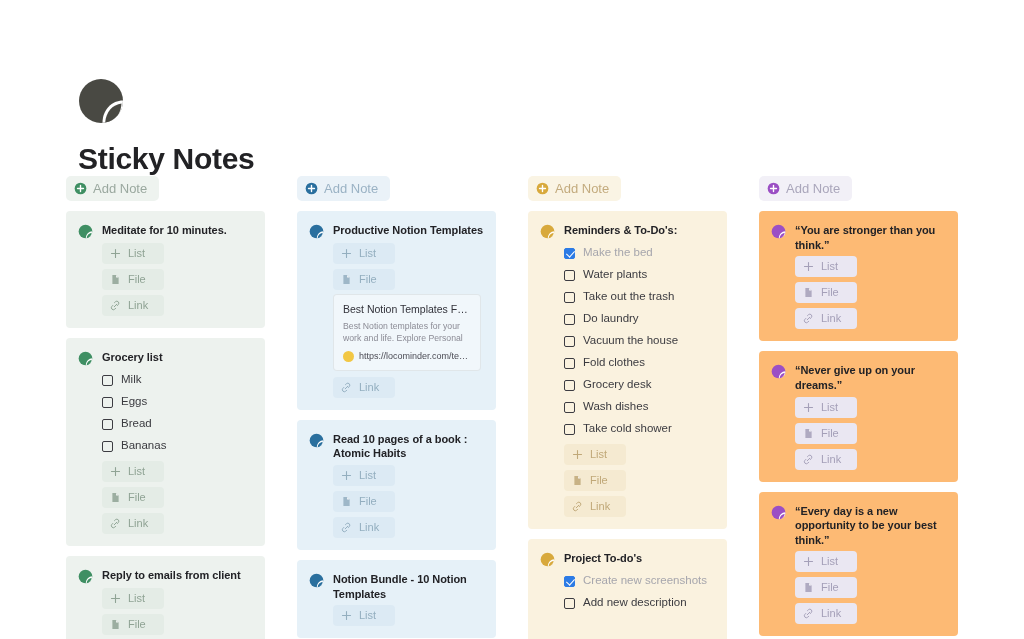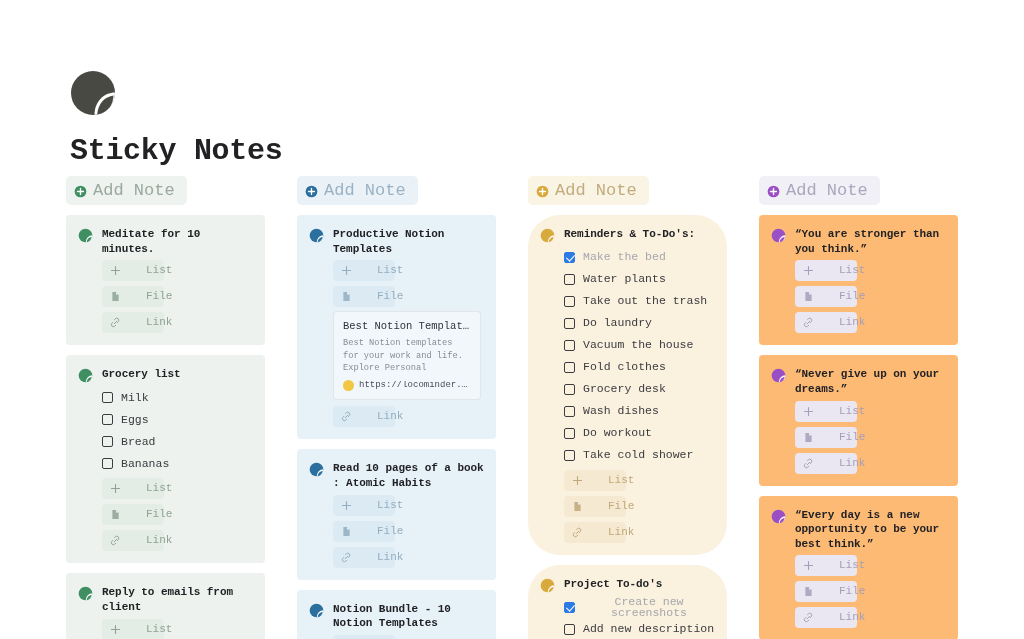--- a/index.html
+++ b/index.html
@@ -2,21 +2,21 @@
 <html><head>
 <meta charset="utf-8">
 <style>
   * { box-sizing: border-box; margin: 0; padding: 0; }
   html, body {
     width: 1024px; height: 639px;
     background: #ffffff;
     font-family: "Liberation Sans", sans-serif;
     overflow: hidden;
   }
-  .page { position: relative; width: 1024px; height: 639px; padding: 4px; font-family: Liberation Mono, monospace; }
+  .page { position: relative; width: 1024px; height: 639px; padding: 12px; }
 
   
   .header { padding: 66px 0 0 66px; }
   .logo { width: 46px; height: 46px; display: block; }
   .app-title {
     margin-top: 18px;
     font-size: 30px;
     font-weight: bold;
     color: #222225;
     letter-spacing: -0.3px;
@@ -31,21 +31,21 @@
     align-items: flex-start;
   }
   .column { width: 199px; display: flex; flex-direction: column; }
 
   .add-note {
     display: inline-flex;
     align-items: center;
     gap: 6px;
     padding: 6px 12px 6px 8px;
     border-radius: 5px;
-    font-size: 17px;
+    font-size: 13px;
     width: max-content;
     margin-bottom: 10px;
     cursor: pointer;
     user-select: none;
   }
   .add-note .plus-circle { width: 13px; height: 13px; display: block; }
   .add-note .lbl { line-height: 1; }
 
   .note {
     border-radius: 4px;
@@ -74,21 +74,21 @@
   .cb-on::after {
     content:""; position:absolute; left:2.5px; top:0.7px;
     width:4px; height:7px; border:solid #fff; border-width:0 1.6px 1.6px 0;
     transform: rotate(42deg);
   }
   .check-label { color: #3b3b40; line-height: 1; text-align: center; }
   .check-label.done { color: #a6a6ad; }
 
   .actions { padding-left: 24px; margin-top: 4px; }
   .action {
-    display: flex; align-items: center; gap: 25px;
+    display: flex; align-items: center; gap: 7px;
     width: 62px;
     padding: 5px 8px;
     border-radius: 4px;
     font-size: 11px;
     margin-bottom: 5px;
     cursor: pointer;
     user-select: none;
   }
   .action:last-child { margin-bottom: 0; }
   .action svg { width: 11px; height: 11px; display:block; flex:0 0 11px; }
@@ -118,21 +118,21 @@
   
   .c-green .add-note { background:#eef3ef; color:#9aa89f; }
   .c-green .note     { background:#edf2ee; }
   .c-green .action   { background:#e4ece6; color:#8fa394; }
 
   .c-blue .add-note  { background:#eaf2f8; color:#9ab2c4; }
   .c-blue .note      { background:#e6f1f8; }
   .c-blue .action    { background:#dceaf4; color:#93aebf; }
 
   .c-yellow .add-note{ background:#faf4e4; color:#c3ab7e; }
-  .c-yellow .note    { background:#faf2df;border-radius:32px; }
+  .c-yellow .note    { background:#faf2df; }
   .c-yellow .action  { background:#f5ead1; color:#c0a878; }
 
   .c-purple .add-note{ background:#f2f0f7; color:#aaa6bb; }
   .c-purple .note    { background:#fdba74; }
   .c-purple .action  { background:#eae7f2; color:#a49fb8; }
 </style>
 </head>
 <body>
 
 <div class="page">
@@ -417,24 +417,20 @@
             <div class="check-row">
             <span class="cb cb-off"></span>
             <span class="check-label ">Grocery desk</span>
           </div>
             <div class="check-row">
             <span class="cb cb-off"></span>
             <span class="check-label ">Wash dishes</span>
           </div>
             <div class="check-row">
             <span class="cb cb-off"></span>
-            <span class="check-label ">Do workout</span>
-          </div>
-            <div class="check-row">
-            <span class="cb cb-off"></span>
             <span class="check-label ">Take cold shower</span>
           </div>
           </div>
           <div class="actions">
             <div class="action">
       <svg viewBox="0 0 12 12">
                 <path d="M6 1.6v8.8M1.6 6h8.8" stroke="currentColor" stroke-width="1.2" stroke-linecap="round" fill="none"></path>
               </svg>
       <span class="lbl">List</span>
     </div>

